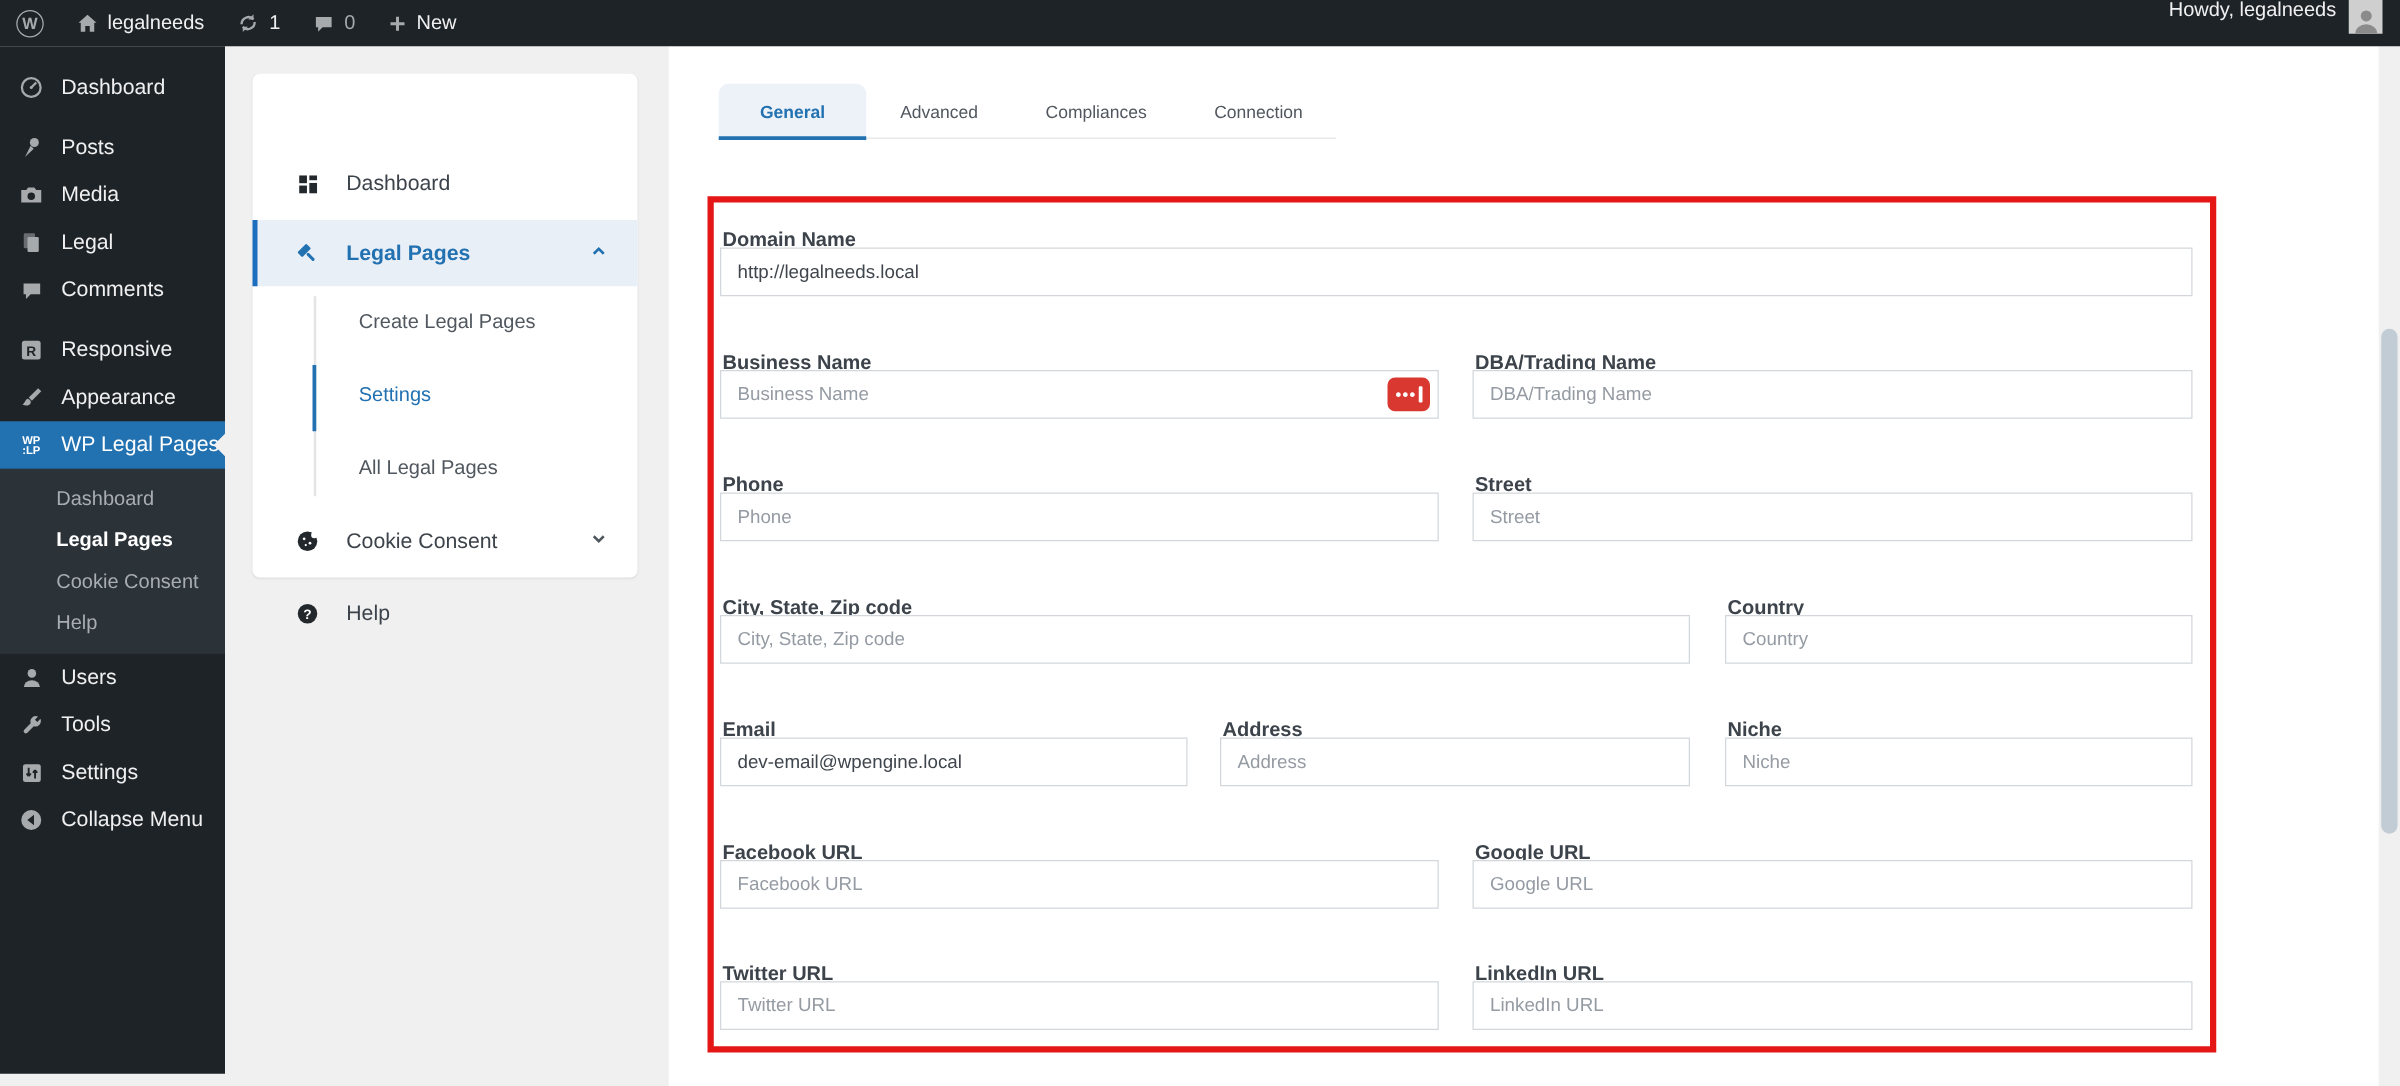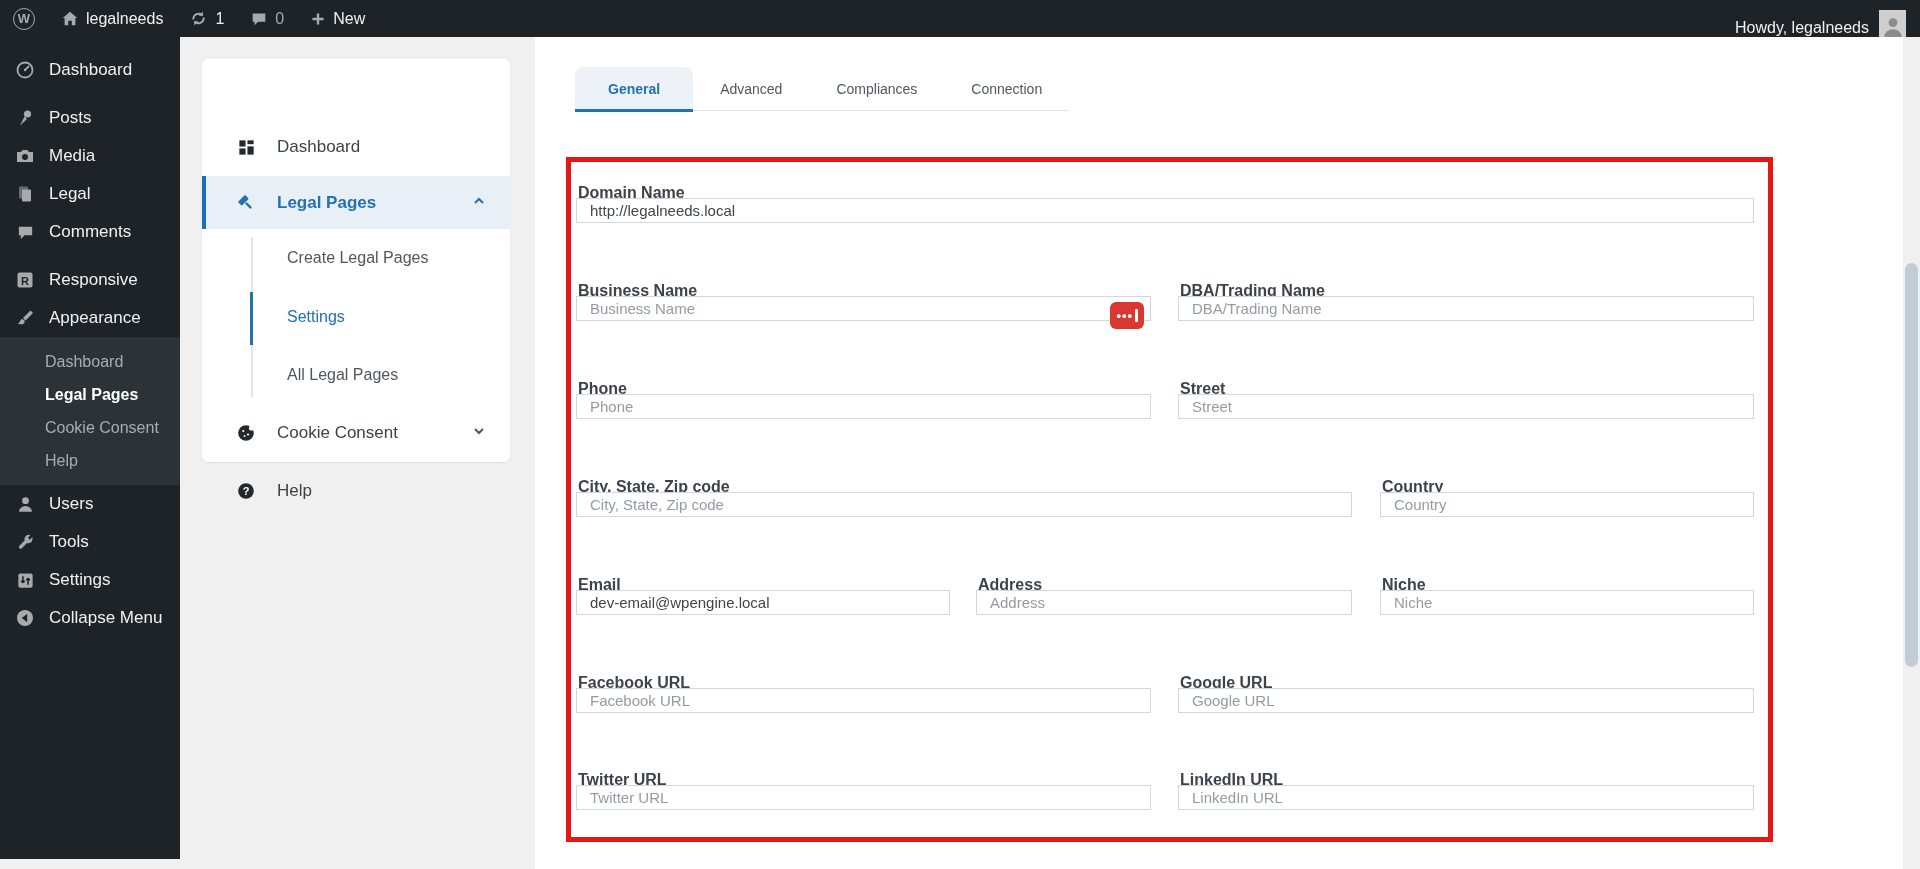--- a/index.html
+++ b/index.html
@@ -8,21 +8,21 @@
 
   
   .adminbar { position:absolute; left:0; top:0; width:1920px; height:37px; background:#1d2327;
     display:flex; align-items:center; justify-content:space-between; z-index:50; color:#c3c4c7; }
   .ab-left { display:flex; align-items:center; height:100%; }
   .ab-item { display:flex; align-items:center; gap:7px; padding:0 13px; height:100%; font-size:16px; color:#f0f0f1; cursor:pointer; }
   .ab-item svg { display:block; }
   .ab-count-dim { color:#a7aaad; }
   .wp-logo-circle { width:22px; height:22px; border-radius:50%; border:1.8px solid #a7aaad; color:#a7aaad;
     display:flex; align-items:center; justify-content:center; font-size:13px; font-weight:bold; }
-  .ab-right { display:flex; align-items:flex-end; gap:10px; padding-right:14px; height:100%; }
+  .ab-right { display:flex; align-items:flex-start; gap:10px; padding-right:14px; height:100%; }
   .howdy { font-size:16px; color:#f0f0f1; }
   .avatar { width:27px; height:27px; background:#cfcfcf; display:flex; align-items:flex-end; justify-content:center; overflow:hidden; }
 
   
   .sidebar { position:absolute; left:0; top:37px; width:180px; height:822px; background:#1d2327; padding-top:14px; z-index:40; }
   .mi { height:38px; display:flex; align-items:center; gap:12px; padding-left:13px; color:#f0f0f1; font-size:17px; cursor:pointer; position:relative; }
   .mi .ico { width:24px; height:24px; display:flex; align-items:center; justify-content:center; color:#a7aaad; flex:0 0 24px; }
   .mi.active { background:#2271b1; color:#fff; }
   .mi.active .ico { color:#fff; }
   .mi.active::after { content:""; position:absolute; right:0; top:50%; margin-top:-9px;
@@ -56,21 +56,21 @@
   
   .tabs { position:absolute; left:575px; top:67px; height:44px; display:flex; align-items:stretch;
     border-bottom:1px solid #e3e5e8; z-index:11; }
   .tab { display:flex; align-items:center; padding:0 27px; font-size:14px; color:#50575e; cursor:pointer; position:relative; }
   .tab.active { background:#edf1f8; border-radius:8px 8px 0 0; color:#2271b1; font-weight:bold; padding:0 33px; }
   .tab.active::after { content:""; position:absolute; left:0; right:0; bottom:-2px; height:3px; background:#2271b1; }
 
   
   .redbox { position:absolute; left:566px; top:157px; width:1207px; height:685px; border:5px solid #e41616; background:#fff; z-index:12; }
   .flabel { position:absolute; font-size:16px; font-weight:bold; color:#3c434a;margin-top:12px; }
-  .finput { position:absolute; height:25px; border:1px solid #d3d7dc; border-radius:0; background:#fff;
+  .finput { position:absolute; height:39px; border:1px solid #d3d7dc; border-radius:0; background:#fff;
     font-family:"Liberation Sans", sans-serif; font-size:15px; color:#3f454c; padding:0 13px; outline:none; }
   .finput::placeholder { color:#959ba3; }
   .autofill-badge { position:absolute; width:34px; height:27px; background:#d93831; border-radius:6px;
     display:flex; align-items:center; justify-content:center; gap:2px; cursor:pointer; }
   .autofill-badge .dots { color:#fff; font-size:13px; font-weight:bold; letter-spacing:1px; line-height:10px; }
   .autofill-badge .bar { width:2.5px; height:13px; background:#fff; border-radius:1px; }
 
   
   .scroll-track { position:absolute; right:0; top:37px; width:17px; height:832px; background:#f0f0f1; z-index:30; }
   .scroll-thumb { position:absolute; right:2px; top:226px; width:13px; height:404px; background:#c2ccd5; border-radius:7px; }
@@ -190,20 +190,26 @@
       <span>Responsive</span>
     </div>
     <div class="mi">
       <span class="ico">
         <svg width="20" height="20" viewBox="0 0 20 20" fill="currentColor">
             <path d="M15.5 2.5 L18 5 L10.5 12.5 L8 10 Z"></path>
             <path d="M7 11 C5 11.8 5.5 14 3 15.5 C5.5 17 8.5 16.5 9.5 14.5 C10.1 13.3 9.3 11.6 7 11 Z"></path>
           </svg>
       </span>
       <span>Appearance</span>
+    </div>
+    <div class="mi active">
+      <span class="ico">
+        <span class="wplp-logo"><span>WP</span><br><span>:LP</span></span>
+      </span>
+      <span>WP Legal Pages</span>
     </div>
     <div class="submenu">
       <div class="smi">
           <span>Dashboard</span>
         </div>
       <div class="smi current">
           <span>Legal Pages</span>
         </div>
       <div class="smi">
           <span>Cookie Consent</span>

